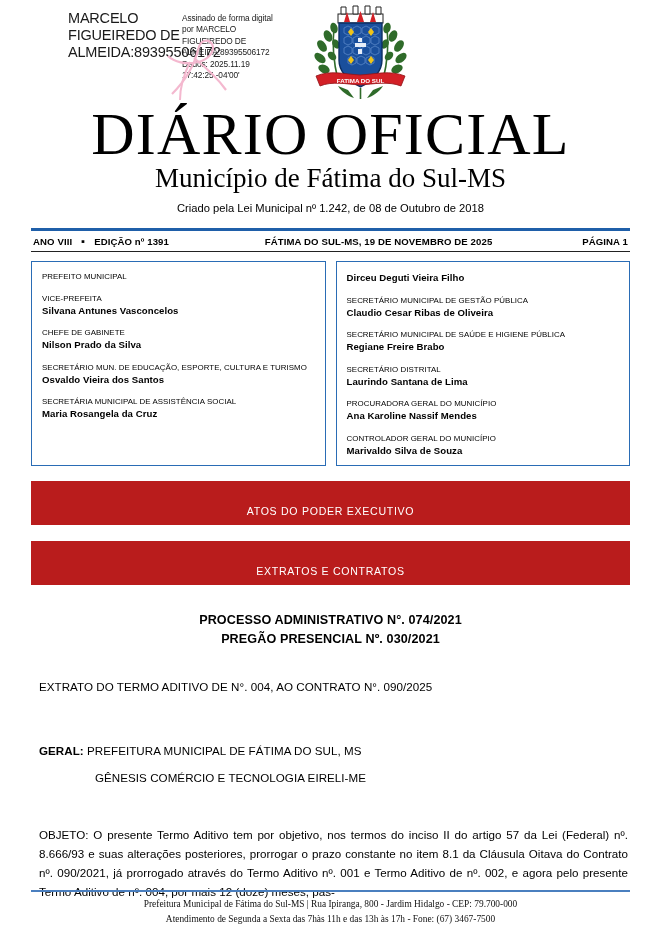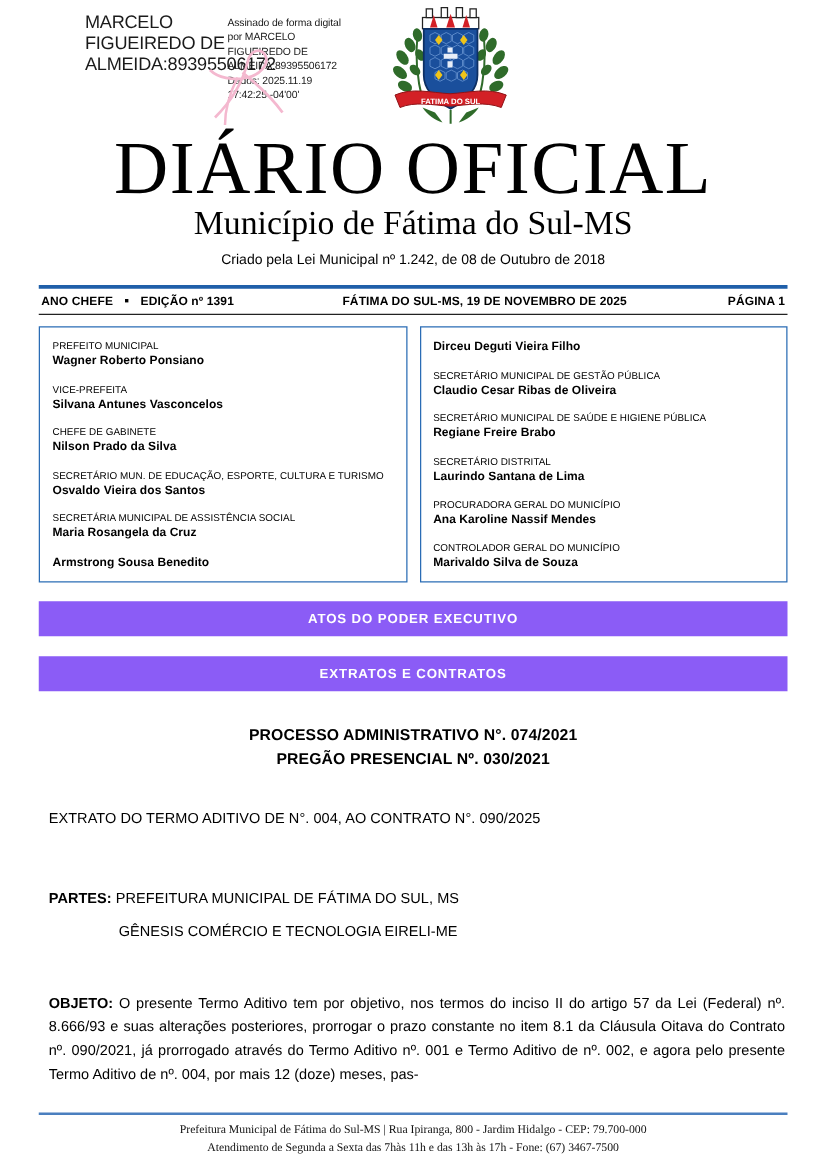--- a/index.html
+++ b/index.html
@@ -73,23 +73,23 @@
     flex: 1; border: 1.2px solid #2a6cb5;
     padding: 9px 10px 8px 10px;
   }
   .off-entry { margin-bottom: 10.5px; }
   .off-entry:last-child { margin-bottom: 0; }
   .off-role { font-size: 7.9px; line-height: 11px; letter-spacing: 0.05px; }
   .off-name { font-size: 9.6px; font-weight: bold; line-height: 13px; letter-spacing: 0.05px; }
 
   
   .banner {
-    background: #8b5cf6; color: #ffffff;
-    text-align: center; font-size: 10.6px; font-weight: bold;
-    letter-spacing: 0.7px; padding: 8px 0 8px 0;
+    background: #b91c1c; color: #ffffff;
+    text-align: center; font-size: 10.6px; font-weight: normal;
+    letter-spacing: 0.7px; padding: 24px 0 8px 0;
   }
   .banner-1 { margin-top: 15px; }
   .banner-2 { margin-top: 16px; }
 
   
   .proc-head {
     text-align: center; font-size: 12.6px; font-weight: bold;
     line-height: 19px; margin-top: 26px; letter-spacing: 0.1px;
   }
   .extract-line {
@@ -98,21 +98,21 @@
   }
   .partes { margin-top: 47px; padding-left: 8px; }
   .partes-line { font-size: 11.6px; line-height: 17px; letter-spacing: 0.05px; }
   .partes-line b { font-weight: bold; }
   .partes-line-2 { margin-top: 10px; padding-left: 56px; }
   .objeto {
     margin-top: 39px; padding-left: 8px; padding-right: 2px;
     font-size: 11.6px; line-height: 19.3px; text-align: justify;
     letter-spacing: 0.02px;
   }
-  .objeto b { font-weight: bold; }
+  .objeto b { font-weight: normal; }
 
   
   .footer { position: absolute; left: 31px; right: 31px; bottom: 9px; }
   .foot-rule { height: 2.4px; background: #4a7fbf; }
   .foot-text {
     text-align: center; font-size: 9.4px; line-height: 14.5px;
     margin-top: 5px; color: #111111; font-family: Liberation Serif, serif;
   }
 </style>
 </head>
@@ -207,53 +207,51 @@
   <div class="masthead">
     <div class="do-title">DIÁRIO OFICIAL</div>
     <div class="do-sub">Município de Fátima do Sul-MS</div>
     <div class="do-law">Criado pela Lei Municipal nº 1.242, de 08 de Outubro de 2018</div>
   </div>
 
   <div class="ed-wrap">
     <div class="ed-rule-top"></div>
     <div class="ed-bar">
       <div class="ed-left">
-        <span>ANO CHEFE</span>
+        <span>ANO VIII</span>
         <span class="ed-sep">▪</span>
         <span>EDIÇÃO nº 1391</span>
       </div>
       <div class="ed-mid">FÁTIMA DO SUL-MS, 19 DE NOVEMBRO DE 2025</div>
       <div class="ed-right">PÁGINA 1</div>
     </div>
   </div>
 
   <div class="officials">
     <div class="off-col" id="off-left">
         <div class="off-entry">
           <div class="off-role">PREFEITO MUNICIPAL</div>
-          <div class="off-name">Wagner Roberto Ponsiano</div>
         </div>
         <div class="off-entry">
           <div class="off-role">VICE-PREFEITA</div>
           <div class="off-name">Silvana Antunes Vasconcelos</div>
         </div>
         <div class="off-entry">
           <div class="off-role">CHEFE DE GABINETE</div>
           <div class="off-name">Nilson Prado da Silva</div>
         </div>
         <div class="off-entry">
           <div class="off-role">SECRETÁRIO MUN. DE EDUCAÇÃO, ESPORTE, CULTURA E TURISMO</div>
           <div class="off-name">Osvaldo Vieira dos Santos</div>
         </div>
         <div class="off-entry">
           <div class="off-role">SECRETÁRIA MUNICIPAL DE ASSISTÊNCIA SOCIAL</div>
           <div class="off-name">Maria Rosangela da Cruz</div>
         </div>
         <div class="off-entry">
-          <div class="off-name">Armstrong Sousa Benedito</div>
         </div>
       </div>
     <div class="off-col" id="off-right">
         <div class="off-entry">
           <div class="off-name">Dirceu Deguti Vieira Filho</div>
         </div>
         <div class="off-entry">
           <div class="off-role">SECRETÁRIO MUNICIPAL DE GESTÃO PÚBLICA</div>
           <div class="off-name">Claudio Cesar Ribas de Oliveira</div>
         </div>
@@ -281,21 +279,21 @@
 
   <div class="proc-head">
     <div>PROCESSO ADMINISTRATIVO N°. 074/2021</div>
     <div>PREGÃO PRESENCIAL Nº. 030/2021</div>
   </div>
 
   <div class="extract-line">EXTRATO DO TERMO ADITIVO DE N°. 004, AO CONTRATO N°. 090/2025</div>
 
   <div class="partes">
     <div class="partes-line">
-      <b>PARTES:</b><span> PREFEITURA MUNICIPAL DE FÁTIMA DO SUL, MS</span>
+      <b>GERAL:</b><span> PREFEITURA MUNICIPAL DE FÁTIMA DO SUL, MS</span>
     </div>
     <div class="partes-line partes-line-2">GÊNESIS COMÉRCIO E TECNOLOGIA EIRELI-ME</div>
   </div>
 
   <div class="objeto">
     <b>OBJETO:</b><span> O presente Termo Aditivo tem por objetivo, nos termos do inciso II do artigo 57 da Lei (Federal) nº. 8.666/93 e suas alterações posteriores, prorrogar o prazo constante no item 8.1 da Cláusula Oitava do Contrato nº. 090/2021, já prorrogado através do Termo Aditivo nº. 001 e Termo Aditivo de nº. 002, e agora pelo presente Termo Aditivo de nº. 004, por mais 12 (doze) meses, pas-</span>
   </div>
 
   <div class="footer">
     <div class="foot-rule"></div>

